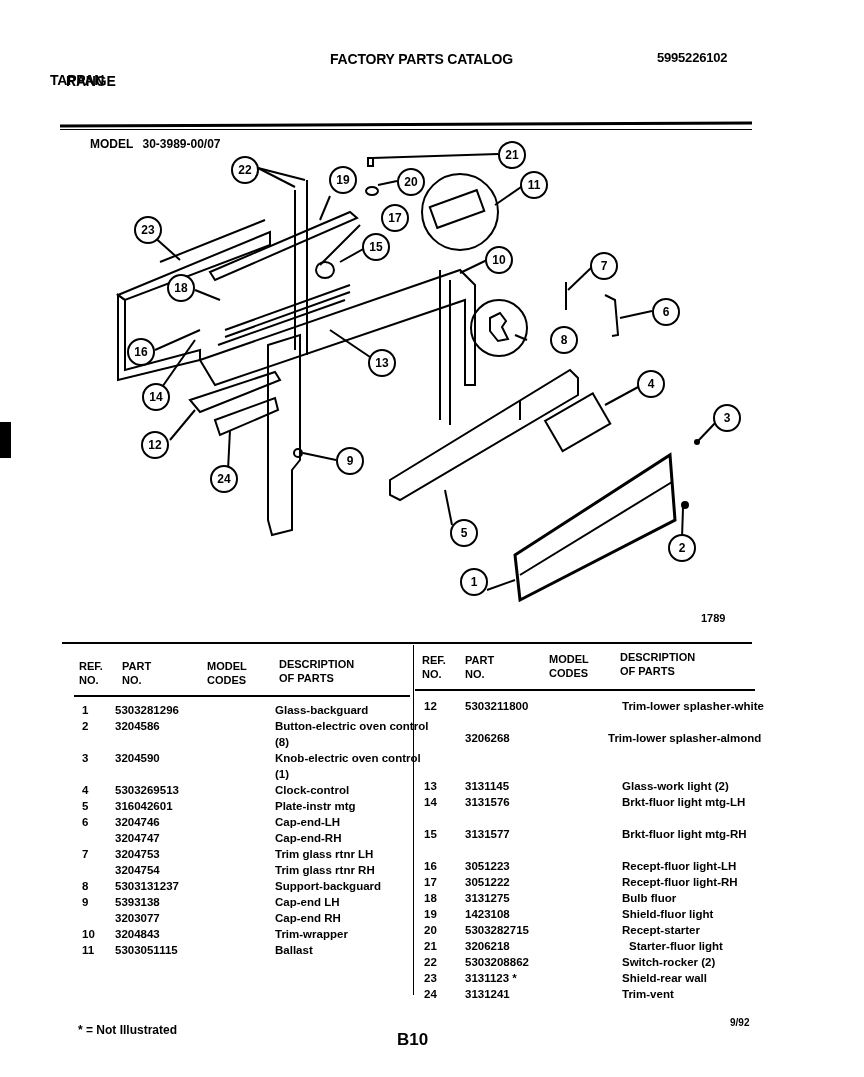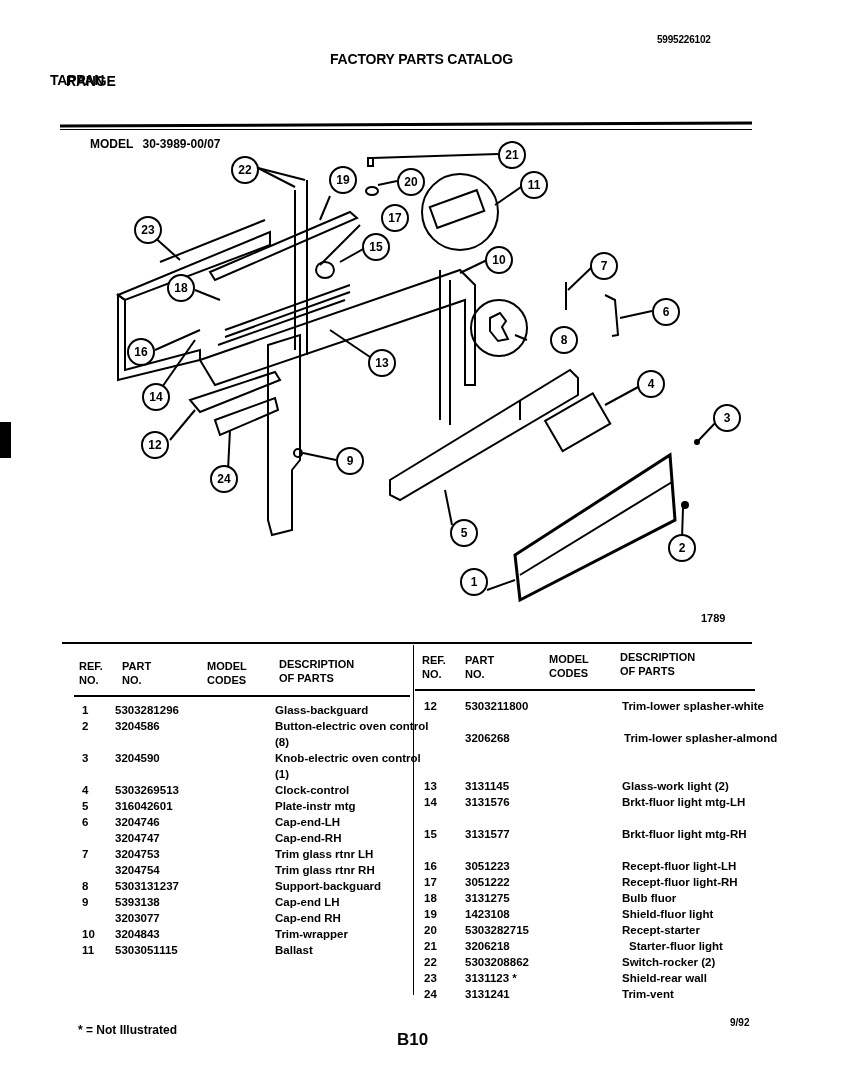--- a/index.html
+++ b/index.html
@@ -25,21 +25,21 @@
   .scanmark { position:absolute; left:0; top:422px; width:11px; height:36px; background:#000; }
 </style>
 </head>
 <body>
 
 <div class="scanmark"></div>
 
 <div class="abs hdr" style="left:50px;top:55px;margin-top:17px;">TAPPAN</div>
 <div class="abs hdr" style="left:66px;top:73px;">RANGE</div>
 <div class="abs hdr" style="left:330px;top:51px;">FACTORY PARTS CATALOG</div>
-<div class="abs hdr" style="left:657px;top:34px;font-size:10px;">5995226102</div>
+<div class="abs hdr" style="left:657px;top:50px;font-size:13px;">5995226102</div>
 
 <div class="rule1"></div>
 <div class="rule2"></div>
 
 <div class="abs model" style="left:66px;top:137px;margin-left:24px;">
   <span>MODEL</span>
   <span style="margin-left:6px;">30-3989-00/07</span>
 </div>
 
 <div class="diagram">
@@ -264,21 +264,21 @@
   <div class="tbl-rule" style="left:415px;top:689px;width:340px;height:2px;"></div>
   <div id="right-rows">
       <div class="row" style="left: 424px; top: 698px; width: 340px;">
         <span class="ref">12</span>
         <span class="part" style="left: 41px;">5303211800</span>
         <span class="desc" style="left: 198px;">Trim-lower splasher-white</span>
       </div>
       <div class="row" style="left: 424px; top: 730px; width: 340px;">
         <span class="ref"></span>
         <span class="part" style="left: 41px;">3206268</span>
-        <span class="desc" style="left: 200px;">Trim-lower splasher-almond</span>
+        <span class="desc" style="left: 184px;">Trim-lower splasher-almond</span>
       </div>
       <div class="row" style="left: 424px; top: 778px; width: 340px;">
         <span class="ref">13</span>
         <span class="part" style="left: 41px;">3131145</span>
         <span class="desc" style="left: 198px;">Glass-work light (2)</span>
       </div>
       <div class="row" style="left: 424px; top: 794px; width: 340px;">
         <span class="ref">14</span>
         <span class="part" style="left: 41px;">3131576</span>
         <span class="desc" style="left: 198px;">Brkt-fluor light mtg-LH</span>

